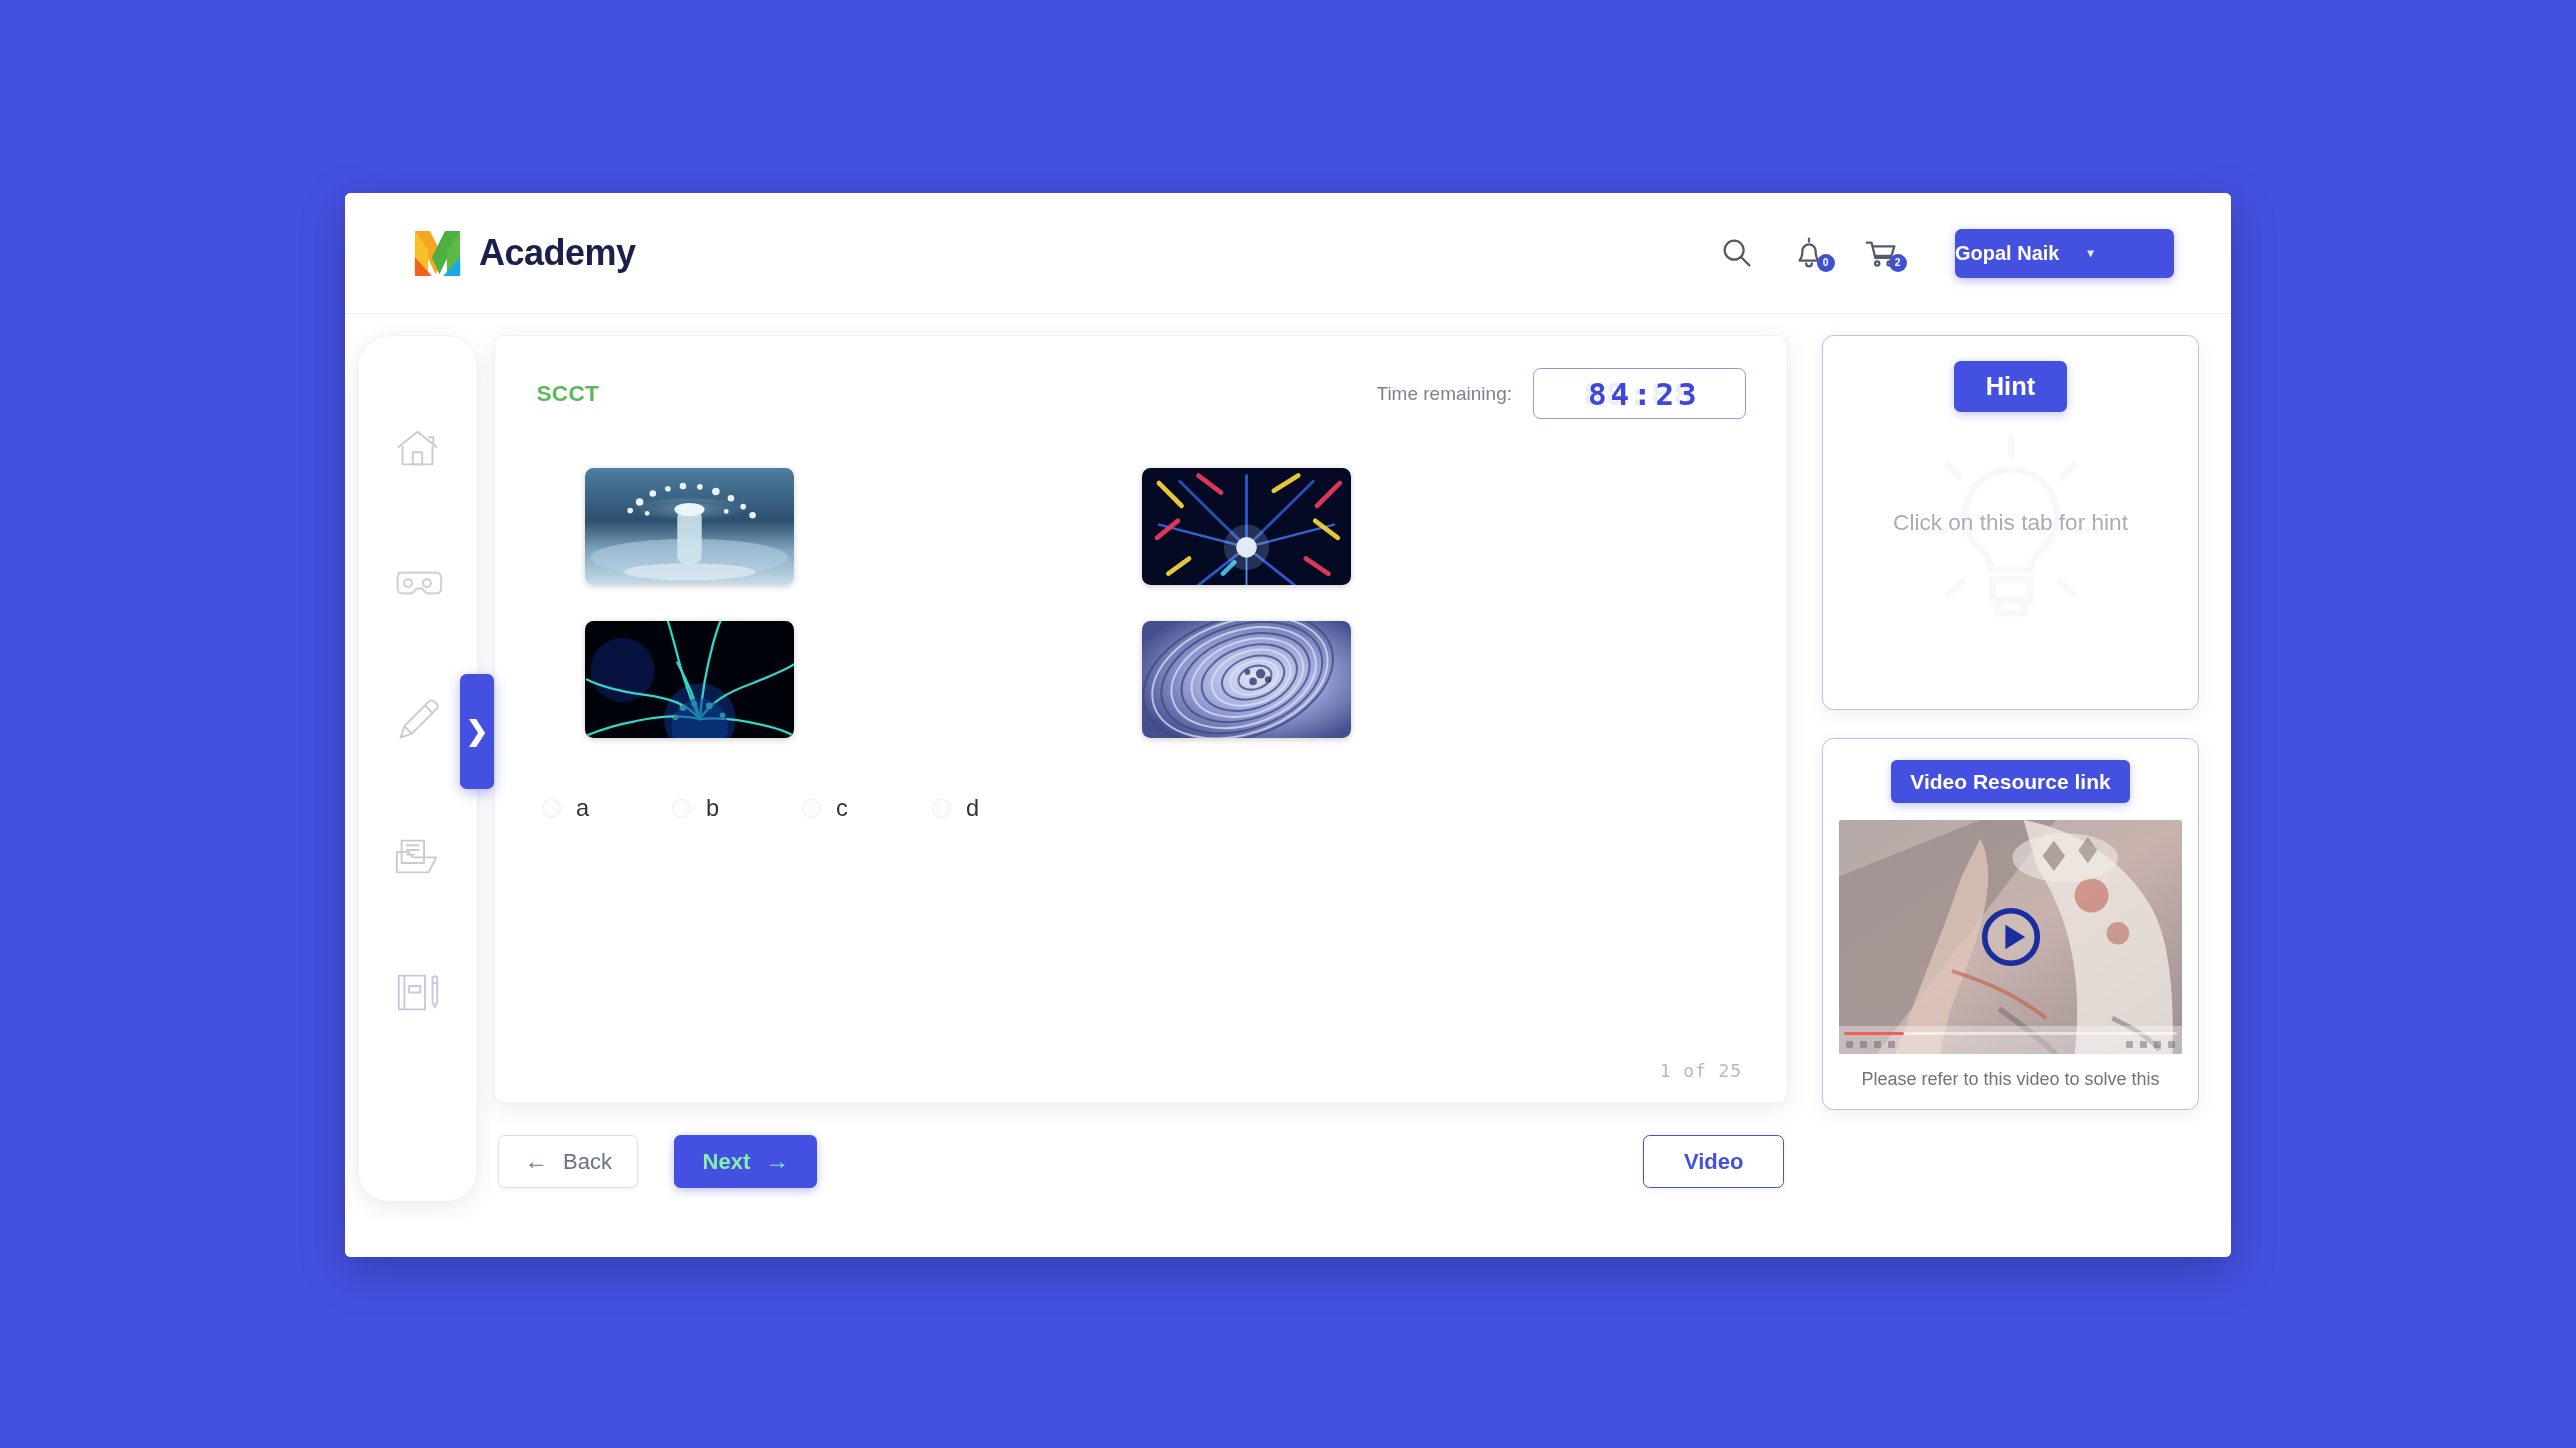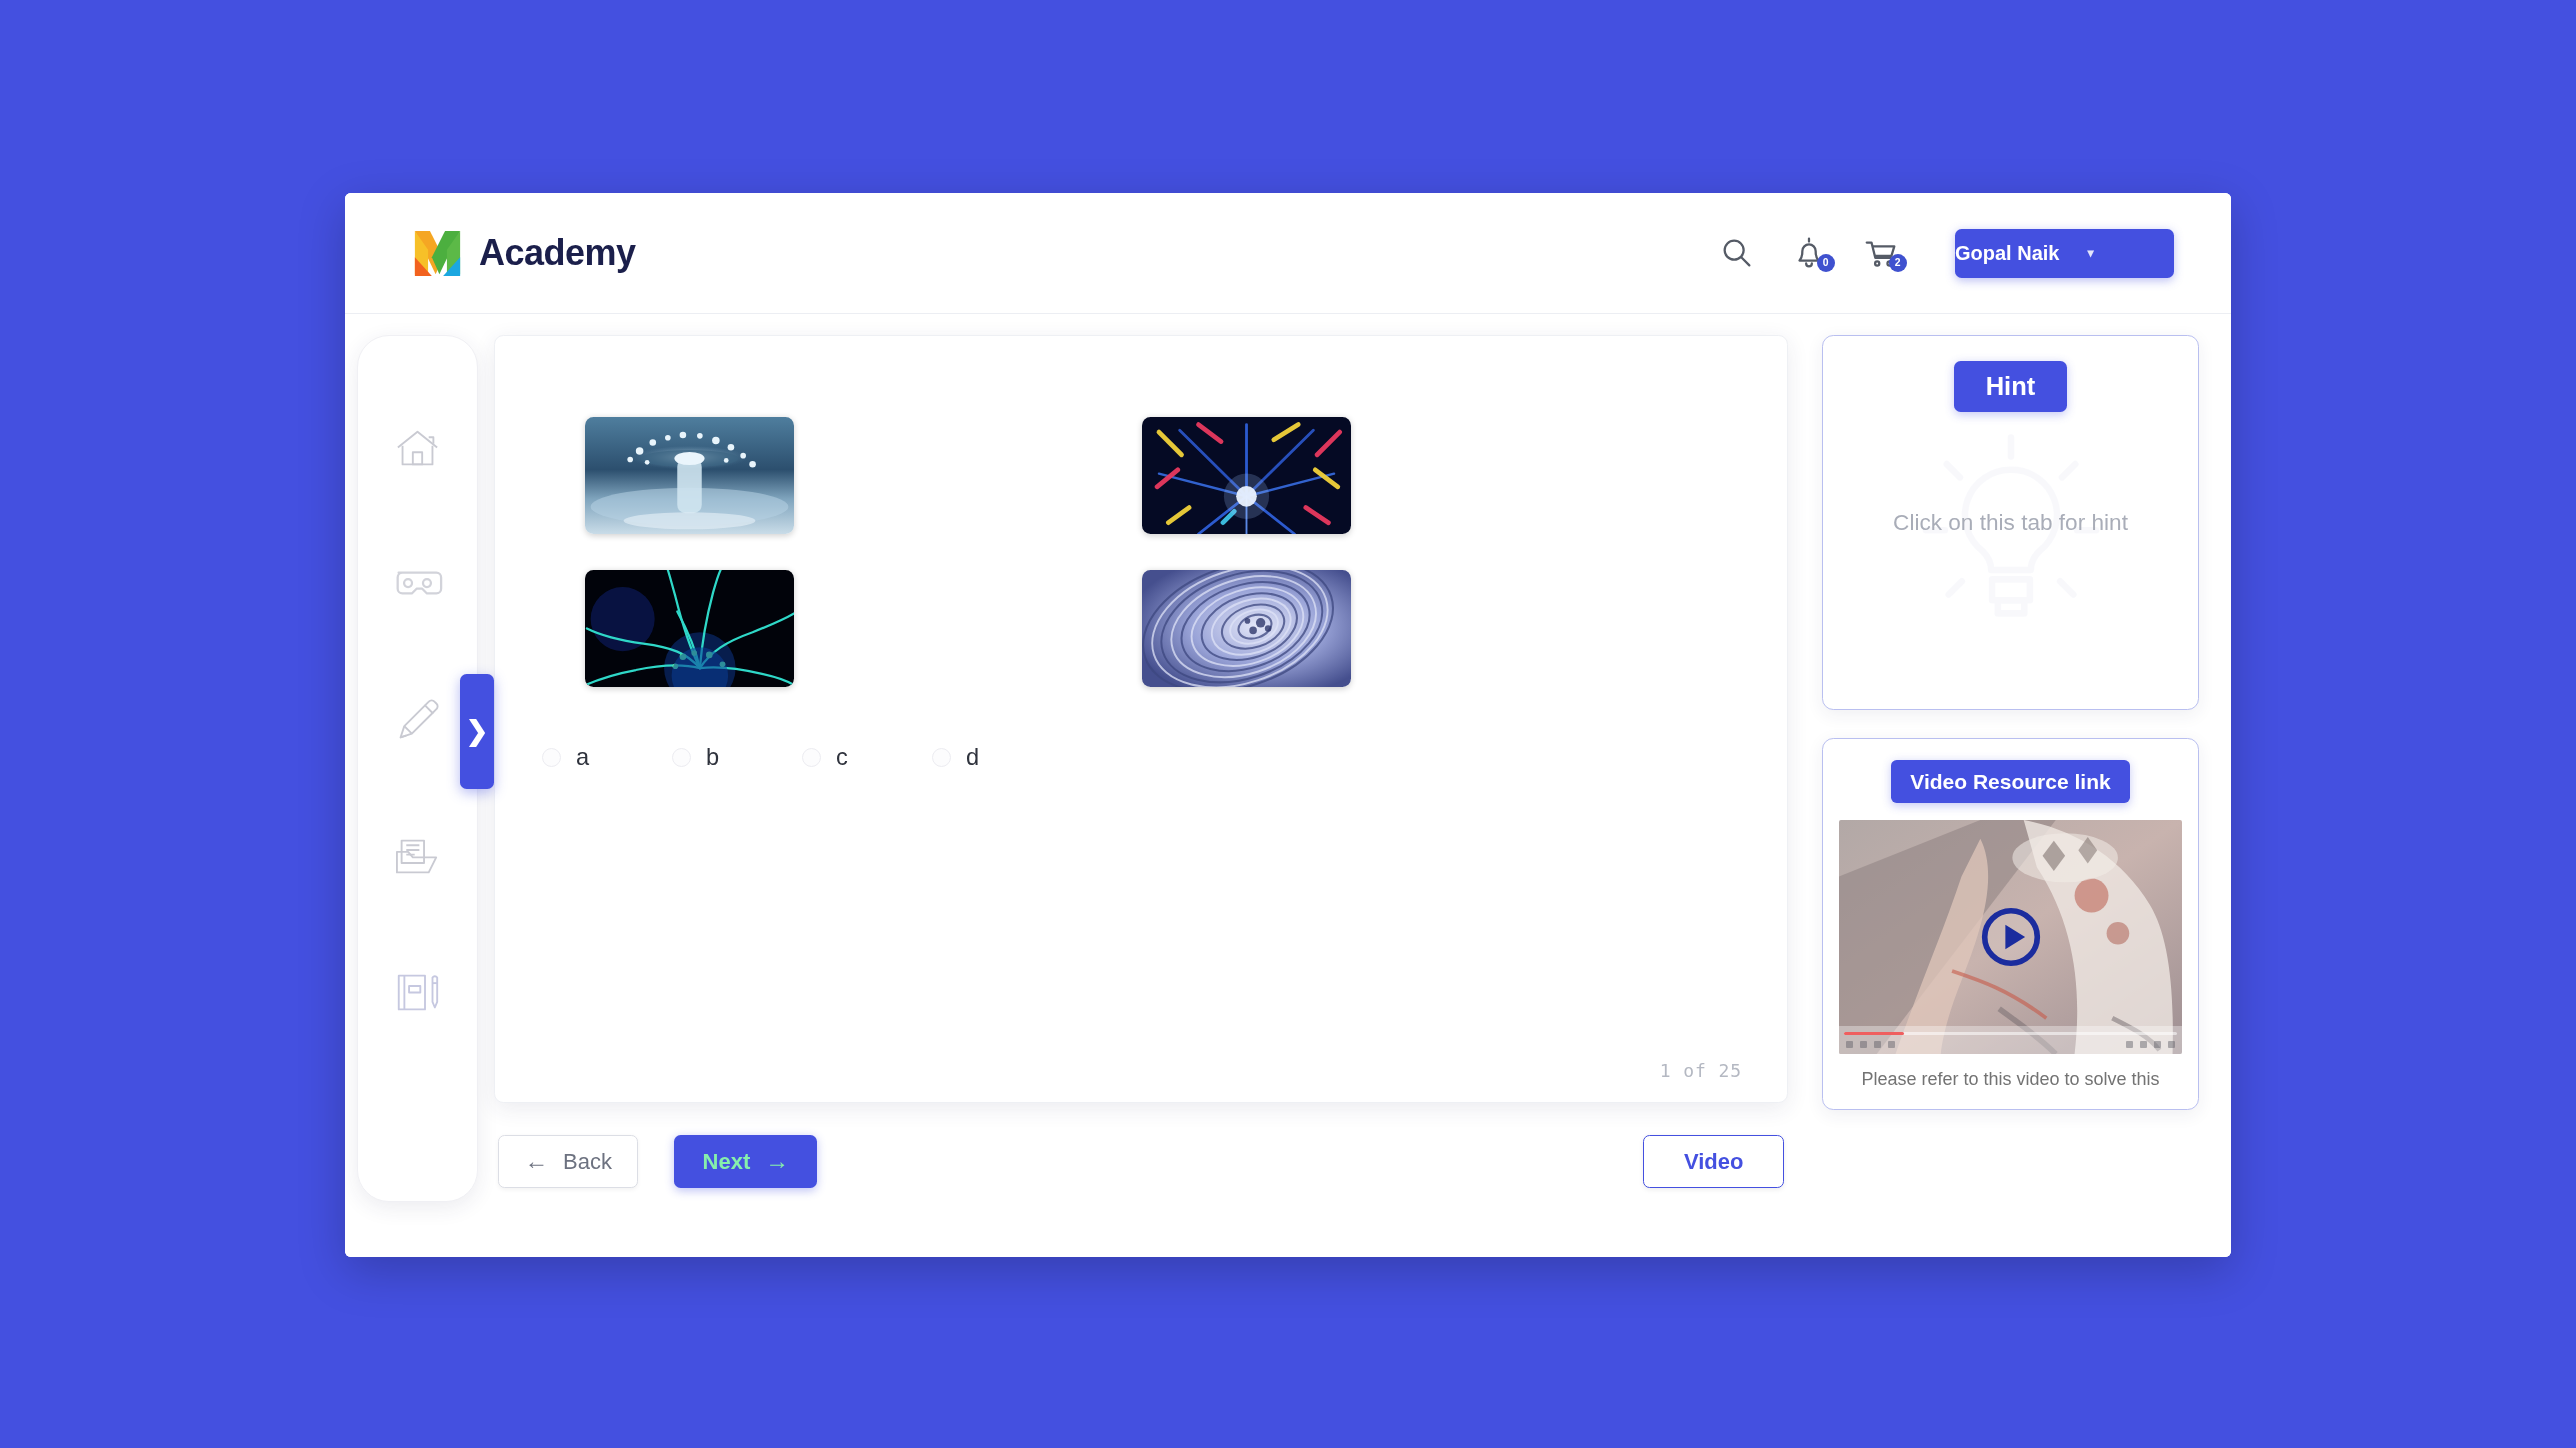--- a/index.html
+++ b/index.html
@@ -427,20 +427,30 @@
       </div>
 
       <div class="rail-tab">
         <span>❯</span>
       </div>
     </div>
 
     <div class="center">
       <div class="quiz-card">
 
+        <div class="quiz-top">
+          <span class="quiz-code">SCCT</span>
+          <div class="timer-wrap">
+            <span class="timer-label">Time remaining:</span>
+            <div class="timer-box">
+              <span class="timer-ghost">88:88</span>
+              <span class="timer-value">84:23</span>
+            </div>
+          </div>
+        </div>
 
 
         <div class="options-grid">
           <div class="option-img">
             <svg class="thumb" viewBox="0 0 222 124" preserveAspectRatio="none">
               <defs>
                 <linearGradient id="wg" x1="0" y1="0" x2="0" y2="1">
                   <stop offset="0" stop-color="#4f7e9e"></stop>
                     <stop offset="0.45" stop-color="#2c4f6e"></stop>
                   <stop offset="0.7" stop-color="#7fa4bd"></stop>

